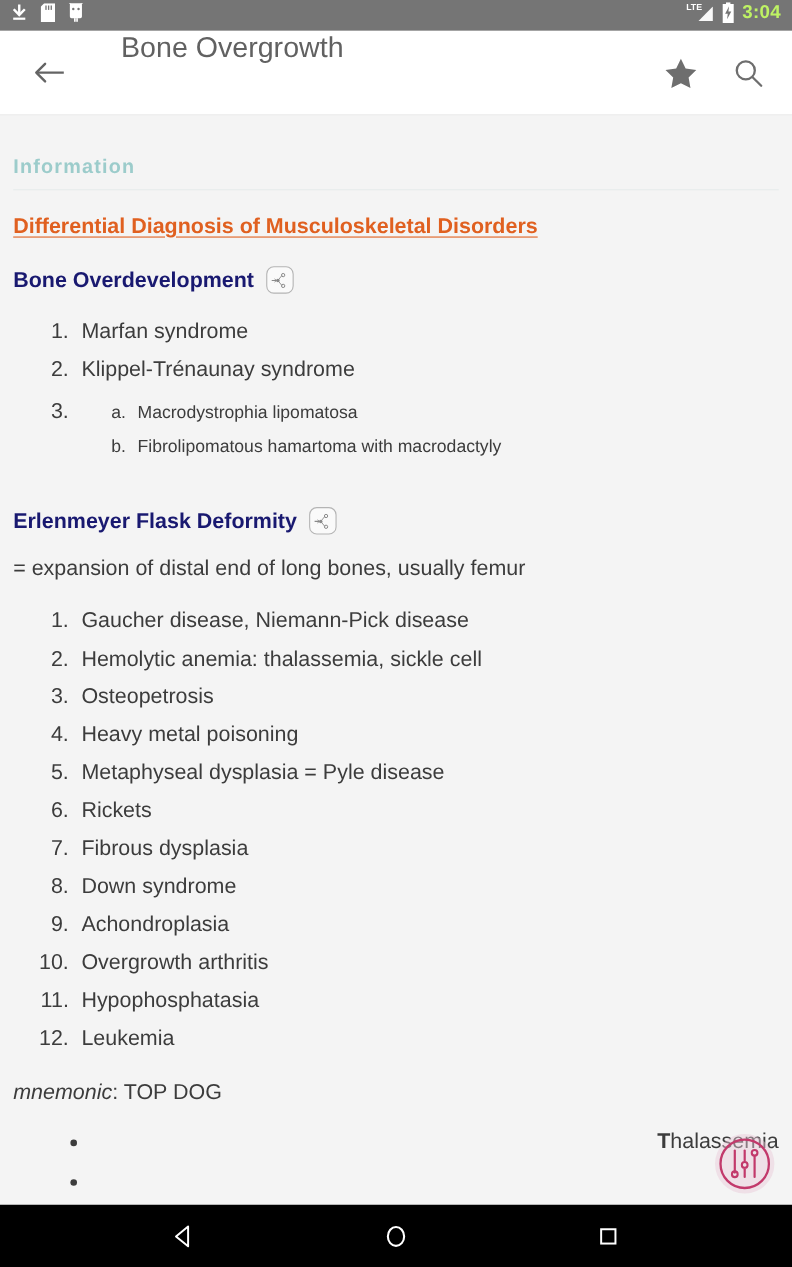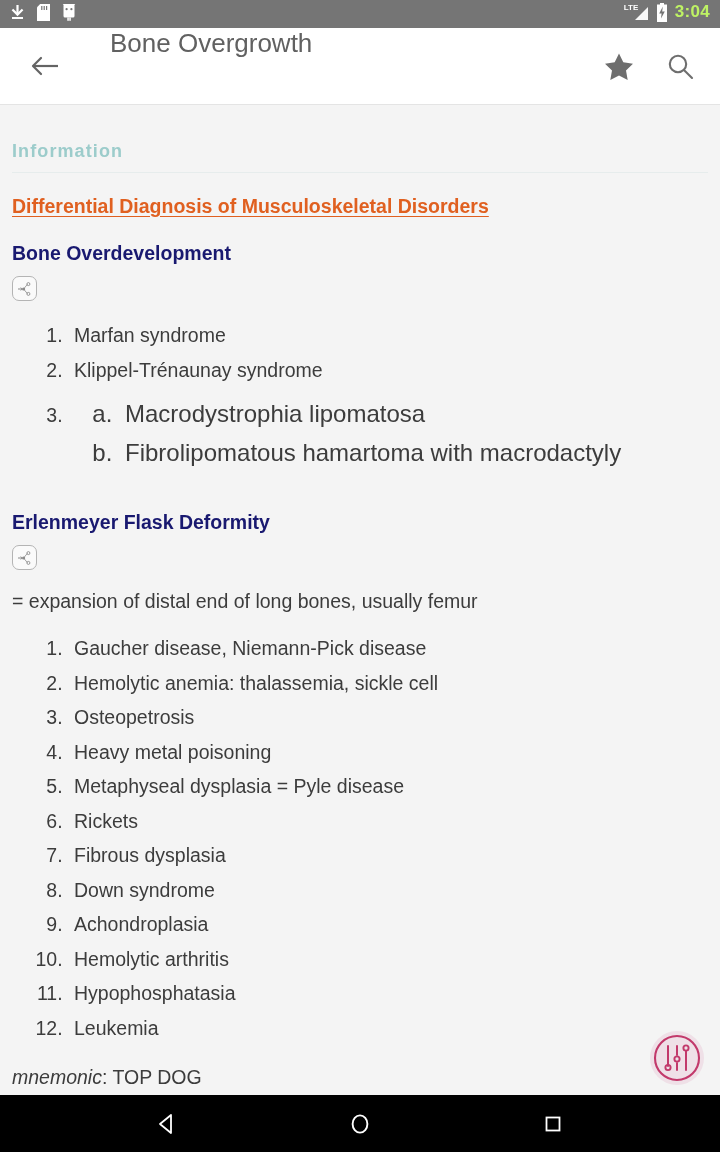--- a/index.html
+++ b/index.html
@@ -103,24 +103,23 @@
     font-size: 19.5px;
     font-weight: bold;
     text-decoration: underline;
     text-underline-offset: 3px;
     margin-bottom: 24px;
     cursor: pointer;
   }
 
   .h-row {
     display: flex;
-    align-items: flex-start;
+    align-items: flex-end;
     gap: 11px;
     margin-bottom: 18px;
-    flex-direction: column;
   }
   .h-title {
     color: #191970;
     font-size: 19.5px;
     font-weight: bold;
   }
   .node-btn {
     width: 25px;
     height: 25px;
     border: 1px solid #b4b4b4;
@@ -152,21 +151,21 @@
     color: #3c3c3c;
     line-height: 1.0;
     padding: 7px 0 8px 6px;
   }
   ol.alphalist {
     list-style: lower-alpha;
     margin: 0;
     padding-left: 45px;
   }
   ol.alphalist > li {
-    font-size: 24px;
+    font-size: 16px;
     color: #3c3c3c;
     line-height: 1.0;
     padding: 7px 0 8px 6px;
   }
   ul.bullist {
     list-style: disc;
     margin: 8px 0 0 0;
     padding-left: 70px;
     text-align: right;
   }
@@ -339,21 +338,21 @@
     <ol class="numlist">
       <li>Gaucher disease, Niemann-Pick disease</li>
       <li>Hemolytic anemia: thalassemia, sickle cell</li>
       <li>Osteopetrosis</li>
       <li>Heavy metal poisoning</li>
       <li>Metaphyseal dysplasia = Pyle disease</li>
       <li>Rickets</li>
       <li>Fibrous dysplasia</li>
       <li>Down syndrome</li>
       <li>Achondroplasia</li>
-      <li>Hemolytic arthritis</li>
+      <li>Overgrowth arthritis</li>
       <li>Hypophosphatasia</li>
       <li>Leukemia</li>
     </ol>
 
     <p class="para mnemonic"><span class="ital">mnemonic</span><span>: TOP DOG</span></p>
 
     <ul class="bullist">
       <li><span class="lead">T</span><span>halassemia</span></li>
       <li></li>
     </ul>

